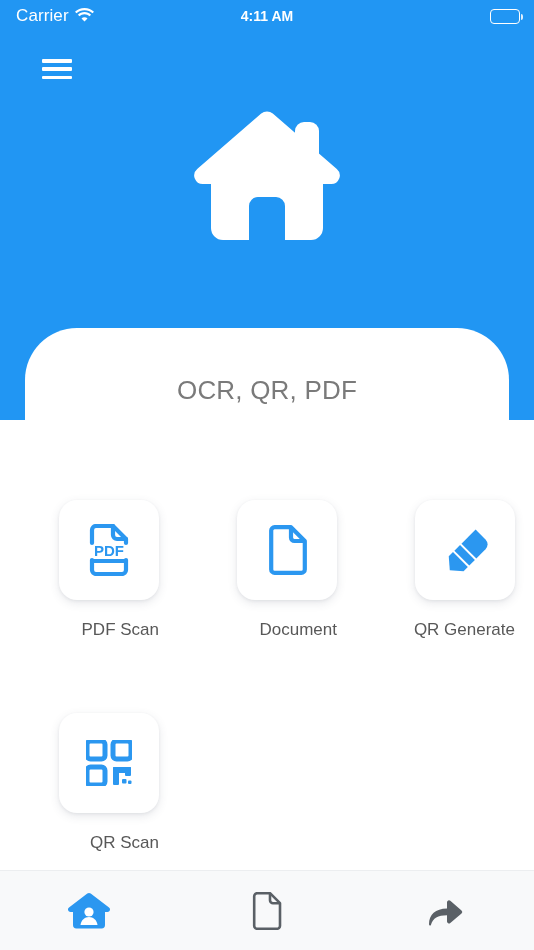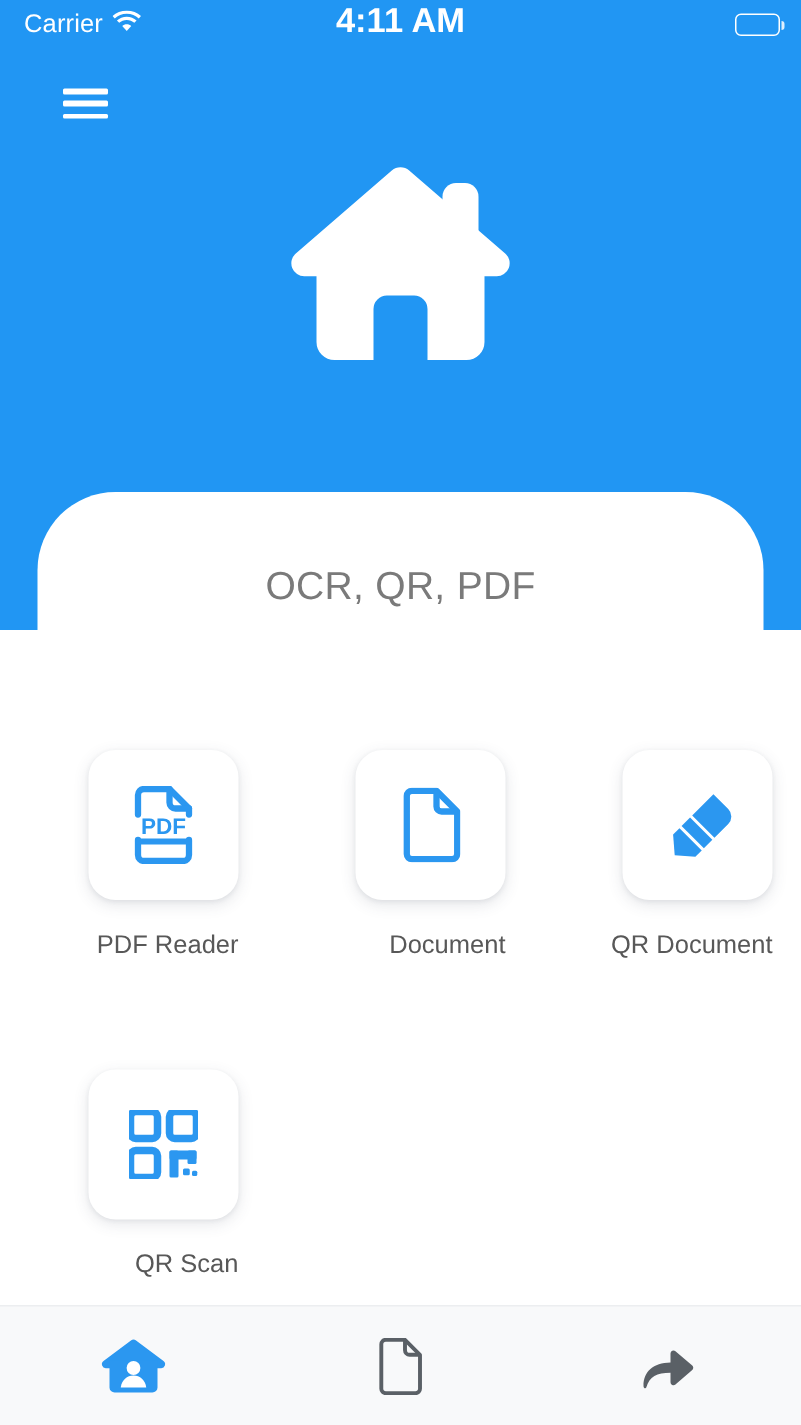--- a/index.html
+++ b/index.html
@@ -21,22 +21,22 @@
     position:absolute; top:0; left:0;
     width:534px; height:32px;
     display:flex; align-items:center;
     color:#ffffff;
     padding:0 16px;
   }
   .sb-left { display:flex; align-items:flex-end; gap:6px; }
   .sb-carrier { font-size:17px; letter-spacing:.1px; }
   .sb-center {
     position:absolute; left:0; right:0; top:0; height:32px;
-    display:flex; align-items:flex-start; justify-content:center;
-    font-size:23px; font-weight:bold; pointer-events:none;
+    display:flex; align-items:center; justify-content:center;
+    font-size:14px; font-weight:bold; pointer-events:none;
   }
   .sb-right {
     position:absolute; right:14px; top:0; height:32px;
     display:flex; align-items:center;
   }
   .battery {
     position:relative;
     width:30px; height:15px;
     border:1.6px solid #ffffff; border-radius:4px;
     padding:1.5px;
@@ -197,21 +197,21 @@
     <div class="cell">
       <div class="tile">
         <svg width="44" height="52" viewBox="0 0 44 52">
           <path d="M5 19V6a4 4 0 0 1 4-4h17l13 13v4" fill="none" stroke="#2b97f0" stroke-width="4.2" stroke-linecap="round" stroke-linejoin="round"></path>
           <path d="M26 2v9a4 4 0 0 0 4 4h9" fill="none" stroke="#2b97f0" stroke-width="4.2" stroke-linecap="round" stroke-linejoin="round"></path>
           <path d="M5 36v10a4 4 0 0 0 4 4h26a4 4 0 0 0 4-4V36" fill="none" stroke="#2b97f0" stroke-width="4.2" stroke-linecap="round" stroke-linejoin="round"></path>
           <line x1="5" y1="37" x2="39" y2="37" stroke="#2b97f0" stroke-width="4" stroke-linecap="round"></line>
           <text x="22" y="32" font-family="Liberation Sans, sans-serif" font-size="15" font-weight="bold" fill="#2b97f0" text-anchor="middle">PDF</text>
         </svg>
       </div>
-      <div class="cell-label">PDF Reader</div>
+      <div class="cell-label">PDF Scan</div>
     </div>
 
     <div class="cell">
       <div class="tile">
         <svg width="40" height="50" viewBox="0 0 40 50">
           <path d="M4.2 5.6a3.4 3.4 0 0 1 3.4-3.4H24l13.8 13.8v28.4a3.4 3.4 0 0 1-3.4 3.4H7.6a3.4 3.4 0 0 1-3.4-3.4z" fill="none" stroke="#2b97f0" stroke-width="4.2" stroke-linejoin="round"></path>
           <path d="M24 2.2v10.4a3.4 3.4 0 0 0 3.4 3.4h10.4" fill="none" stroke="#2b97f0" stroke-width="4.2" stroke-linejoin="round"></path>
         </svg>
       </div>
       <div class="cell-label">Document</div>
@@ -221,21 +221,21 @@
       <div class="tile">
         <svg width="48" height="48" viewBox="0 0 48 48">
           <g transform="rotate(45 24 24)">
             <path d="M17 2h14a7 7 0 0 1 7 7v13H17z" fill="#2b97f0"></path>
             <rect x="17" y="24" width="21" height="8" fill="#2b97f0"></rect>
             <path d="M17 34h21v6L27.5 49 17 40z" fill="#2b97f0"></path>
           </g>
           <path d="M13 19.5l7.5-7.5" stroke="#ffffff" stroke-width="3.4" stroke-linecap="round"></path>
         </svg>
       </div>
-      <div class="cell-label">QR Document</div>
+      <div class="cell-label">QR Generate</div>
     </div>
 
     <div class="cell">
       <div class="tile">
         <svg width="46" height="46" viewBox="0 0 46 46">
           <rect x="1" y="1" width="18" height="18" rx="3.5" fill="none" stroke="#2b97f0" stroke-width="5"></rect>
           <rect x="27" y="1" width="18" height="18" rx="3.5" fill="none" stroke="#2b97f0" stroke-width="5"></rect>
           <rect x="1" y="27" width="18" height="18" rx="3.5" fill="none" stroke="#2b97f0" stroke-width="5"></rect>
           <rect x="27" y="27" width="6" height="18" rx="1" fill="#2b97f0"></rect>
           <rect x="27" y="27" width="18" height="6" rx="1" fill="#2b97f0"></rect>

